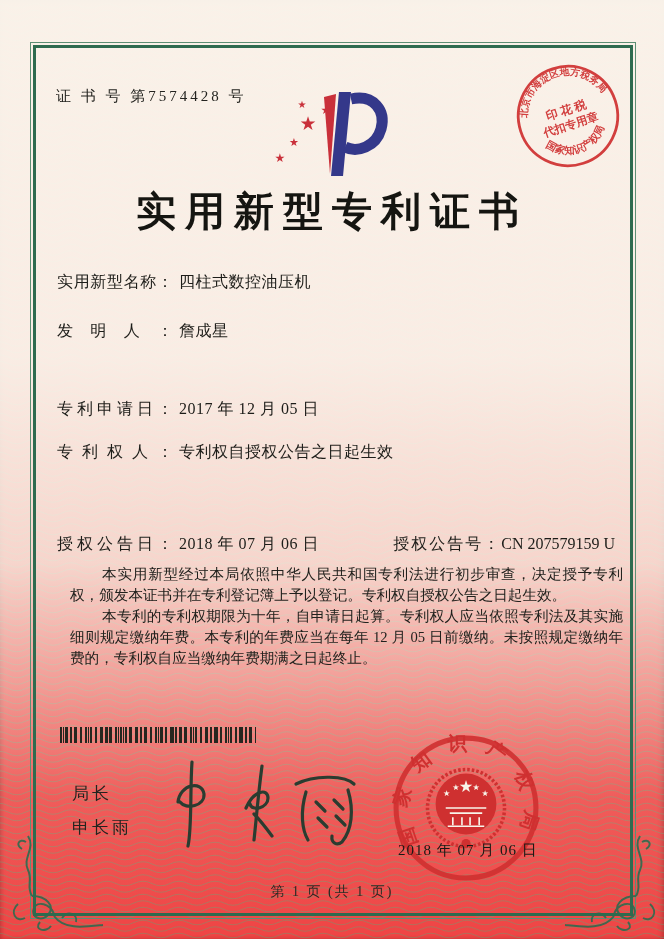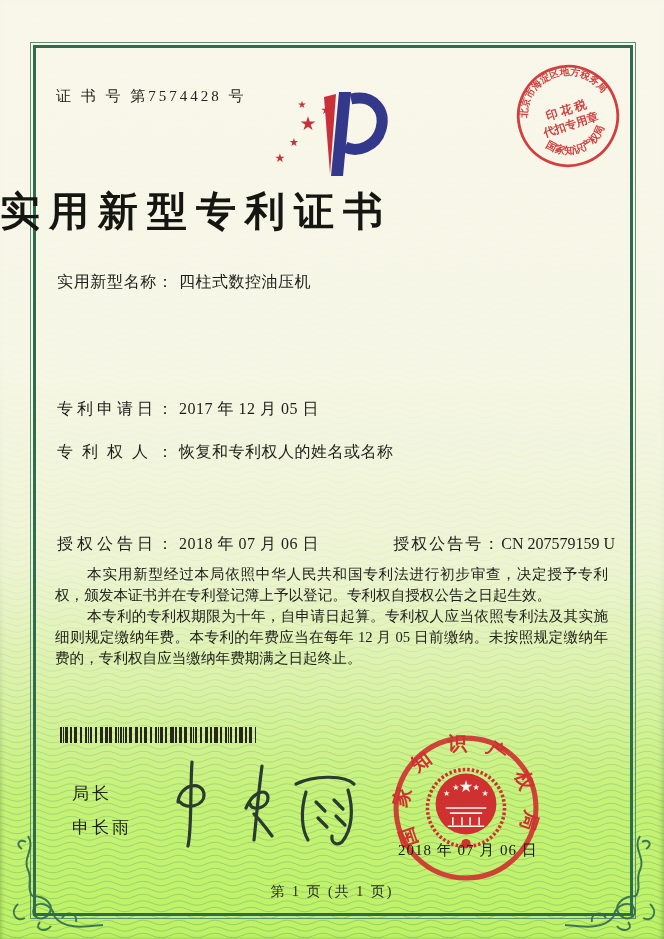--- a/index.html
+++ b/index.html
@@ -1,43 +1,43 @@
 <!DOCTYPE html>
 <html><head>
 <meta charset="utf-8">
 <style>
   html,body{margin:0;padding:0;background:#9a9a96;}
   .page{
     position:relative; width:664px; height:939px; margin:0 auto;
-    background:#bef264; overflow:hidden;
+    background:#ef4444; overflow:hidden;
     font-family:"Liberation Serif","DejaVu Serif",serif;
     box-shadow: inset 0 3px 4px rgba(0,0,0,.22), inset -3px 0 5px rgba(0,0,0,.10), inset 3px 0 4px rgba(0,0,0,.06);
   }
   .abs{position:absolute;}
   
   #waves{position:absolute;left:0;top:0;z-index:0;}
   #waves path{stroke:rgba(96,162,116,.55);fill:none;stroke-width:.8;}
   .fade{
     position:absolute;inset:0;z-index:1;
     background:linear-gradient(180deg,
       rgba(250,247,238,.97) 0%, rgba(250,247,238,.94) 38%,
       rgba(248,245,234,.82) 60%, rgba(246,243,230,.5) 73%,
       rgba(244,242,228,.14) 85%, rgba(244,242,228,0) 100%);
   }
   
   .frame-outer{position:absolute;left:30px;top:42px;right:28px;bottom:20px;border:1.5px solid #5d8f74;z-index:2;}
   .frame-inner{position:absolute;inset:2px;border:3px solid #2e6b4f;}
   .content{position:absolute;inset:0;z-index:3;}
   .cert-no{left:56px;top:87px;font-size:15px;letter-spacing:3px;color:#23231f;}
-  .title{left:0;top:184px;width:100%;font-size:40px;font-weight:600;letter-spacing:9px;color:#151511;}
+  .title{left:0;top:184px;width:100%;text-align:center;font-size:40px;font-weight:600;letter-spacing:9px;color:#151511;}
   .frow{left:57px;font-size:16px;color:#1d1d19;width:560px;}
   .flabel{display:inline-block;width:116px;text-align:justify;text-align-last:justify;vertical-align:top;}
   .fvalue{display:inline-block;margin-left:6px;max-width:430px;vertical-align:top;letter-spacing:.5px;text-align:right;}
   .row2col{display:flex;justify-content:space-between;width:558px;}
-  .paras{left:55px;top:564px;width:553px;font-size:14.6px;line-height:1.44;color:#21211d;text-align:justify;}
+  .paras{left:70px;top:564px;width:553px;font-size:14.6px;line-height:1.44;color:#21211d;text-align:justify;}
   .paras p{margin:0;text-indent:2.2em;}
   .barcode{left:60px;top:727px;width:196px;height:16px;
     background-image:
       repeating-linear-gradient(90deg,#26261f 0 2px,transparent 2px 5px),
       repeating-linear-gradient(90deg,#26261f 0 1px,transparent 1px 7px),
       repeating-linear-gradient(90deg,transparent 0 3px,#26261f 3px 4px,transparent 4px 11px);
   }
   .signer{left:72px;font-size:17px;letter-spacing:3px;color:#23231f;text-align:right;}
   .seal-date{left:398px;top:841px;width:150px;font-size:15px;letter-spacing:1px;color:#181814;z-index:5;}
   .footer{left:0;top:883px;width:100%;text-align:center;font-size:14px;letter-spacing:2px;color:#2a2a24;}
@@ -238,25 +238,28 @@
         <text x="60" y="30" font-size="12">★</text>
         <text x="36" y="24" font-size="10">★</text>
       </g>
     </svg>
 
     <div class="abs title">实用新型专利证书</div>
 
     <div class="abs frow" style="top:272px">
       <span class="flabel">实用新型名称：</span><span class="fvalue">四柱式数控油压机</span>
     </div>
+    <div class="abs frow" style="top:321px">
+      <span class="flabel">发明人：</span><span class="fvalue">詹成星</span>
+    </div>
     <div class="abs frow" style="top:399px">
       <span class="flabel">专利申请日：</span><span class="fvalue">2017 年 12 月 05 日</span>
     </div>
     <div class="abs frow" style="top:442px">
-      <span class="flabel">专利权人：</span><span class="fvalue">恢复和专利权人的姓名或名称</span>
+      <span class="flabel">专利权人：</span><span class="fvalue">专利权自授权公告之日起生效</span>
     </div>
     <div class="abs frow" style="top:534px">
       <div class="row2col">
         <span>
           <span class="flabel">授权公告日：</span><span class="fvalue">2018 年 07 月 06 日</span>
         </span>
         <span>
           <span style="letter-spacing:2px">授权公告号：</span><span>CN 207579159 U</span>
         </span>
       </div>

